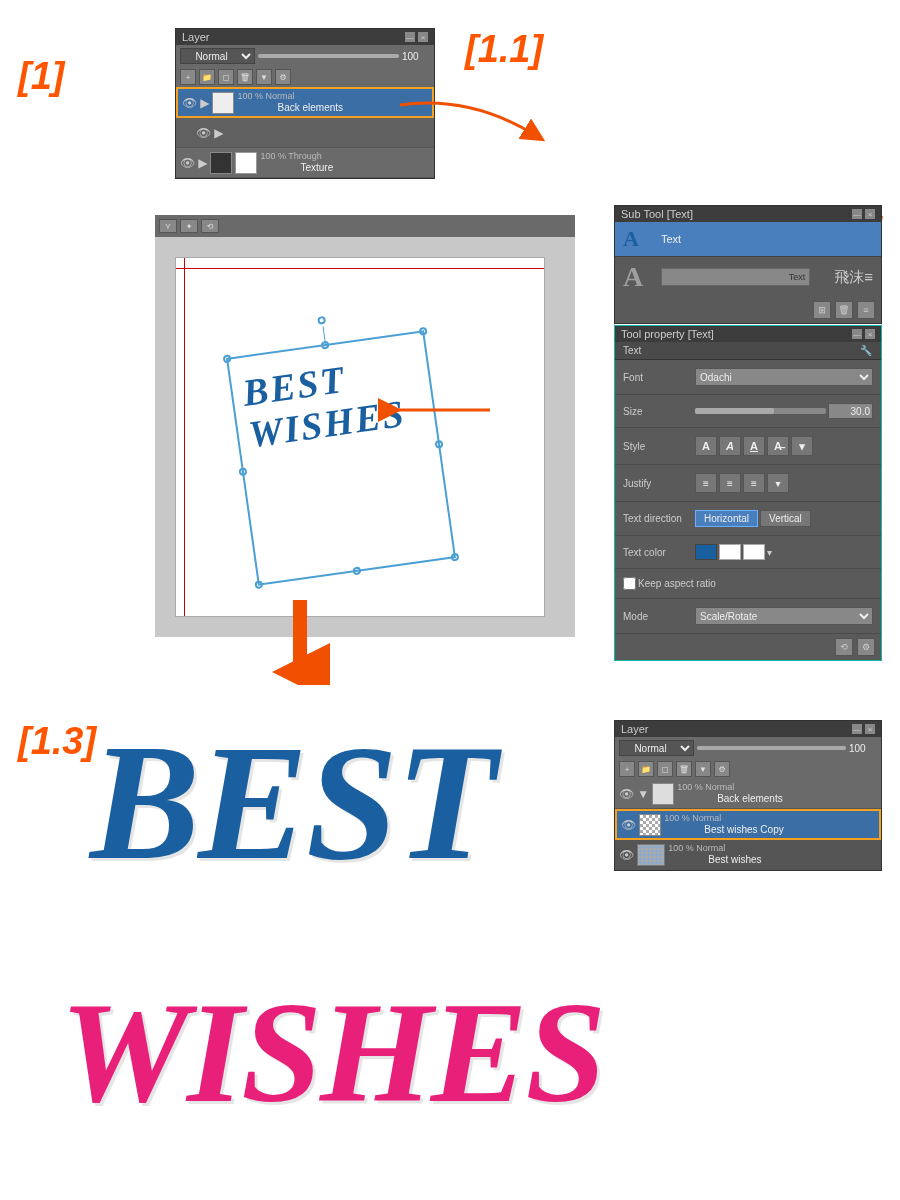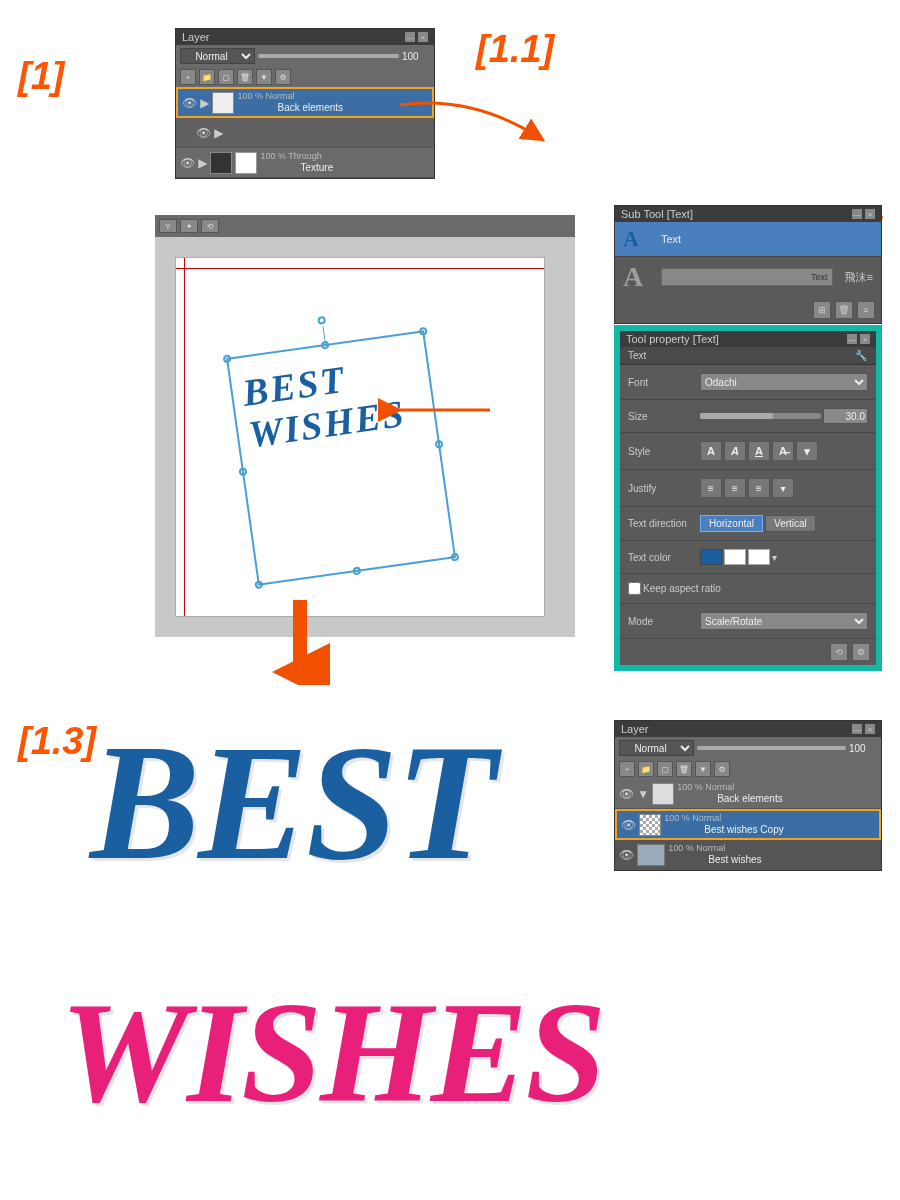--- a/index.html
+++ b/index.html
@@ -130,21 +130,21 @@
       width: 268px;
       background: #5a5a5a;
       border: 1px solid #333;
     }
     #tool-property-panel {
       position: absolute;
       top: 325px;
       right: 18px;
       width: 268px;
       background: #5a5a5a;
-      border: 6px solid #14b8a6;
+      border: 1px solid #14b8a6;
     }
     .prop-row {
       display: flex;
       align-items: center;
       padding: 8px 8px;
       gap: 2px;
       border-bottom: 1px solid #4a4a4a;
     }
     .prop-label {
       font-size: 10px;
@@ -406,21 +406,21 @@
     .slider-fill {
       height: 100%;
       background: #aaa;
       border-radius: 2px;
     }
   </style>
 </head>
 <body>
 
 <div class="step-label" style="top:55px; left:18px;">[1]</div>
-<div class="step-label" style="top:28px; left:476px;">[1.1]</div>
+<div class="step-label" style="top:28px; left:465px;">[1.1]</div>
 <div class="step-label" style="top:210px; right:18px;">[1.2]</div>
 <div class="step-label" style="top:720px; left:18px;">[1.3]</div>
 
 <div id="layer-panel-top">
   <div class="panel-titlebar">
     <span>Layer</span>
     <div class="panel-titlebar-btns">
       <div class="panel-titlebar-btn">—</div>
       <div class="panel-titlebar-btn">×</div>
     </div>
@@ -537,21 +537,21 @@
     </div>
   </div>
 
   <div class="sub-tool-item" style="background:#5a5a5a;border-top:1px solid #444;flex-wrap:nowrap;">
     <span class="sub-tool-letter" style="font-size:28px;color:#ccc;opacity:0.6;">A</span>
     <div class="sub-tool-info" style="flex:1;">
       <div style="background:#888;width:100%;height:18px;border:1px solid #666;display:flex;align-items:center;justify-content:flex-end;padding:0 4px;">
         <span style="font-size:9px;color:#333;">Text</span>
       </div>
     </div>
-    <div style="font-size:11px;color:#ccc;margin-left:4px;white-space:nowrap;">飛沫≡</div>
+    <div style="font-size:15px;color:#ccc;margin-left:16px;white-space:nowrap;">飛沫≡</div>
   </div>
 
   <div class="tool-footer">
     <div class="tool-footer-btn">⊞</div>
     <div class="tool-footer-btn">🗑</div>
     <div class="tool-footer-btn">≡</div>
   </div>
 </div>
 
 <div id="tool-property-panel">

